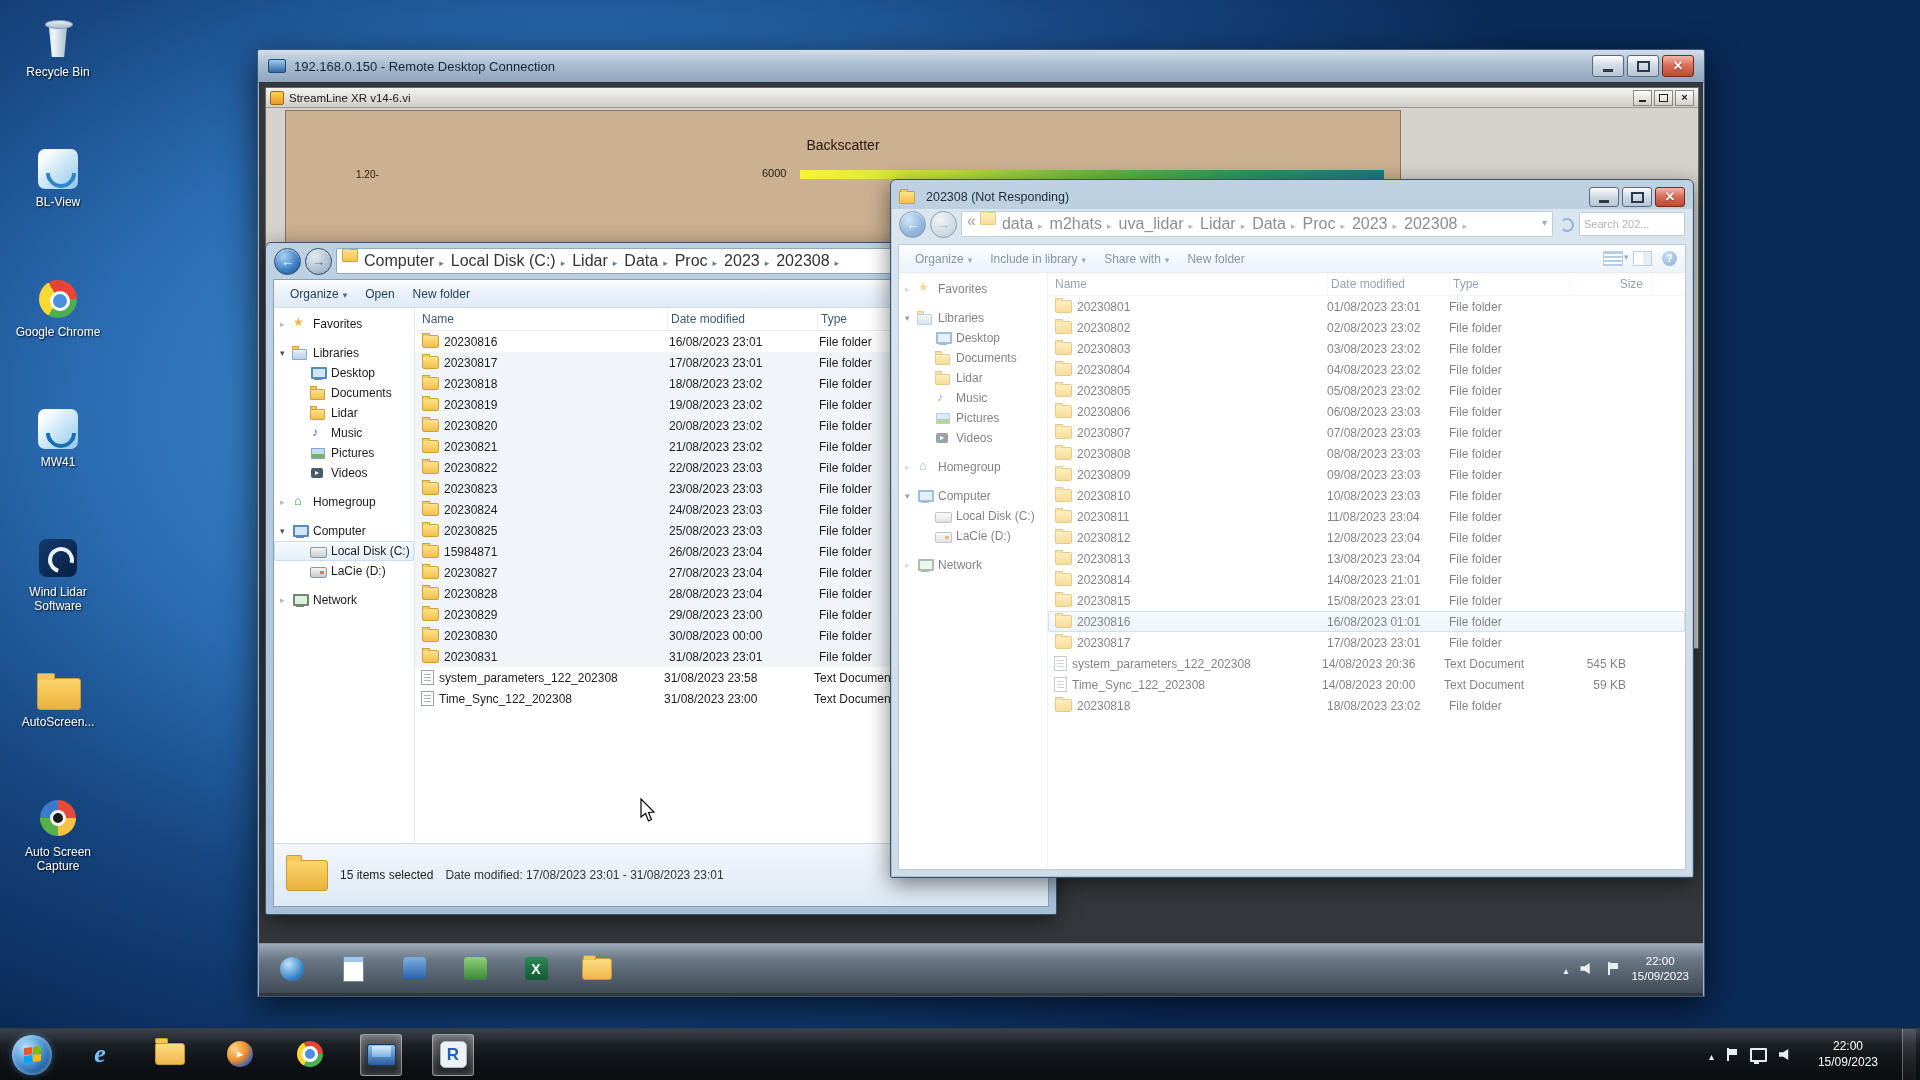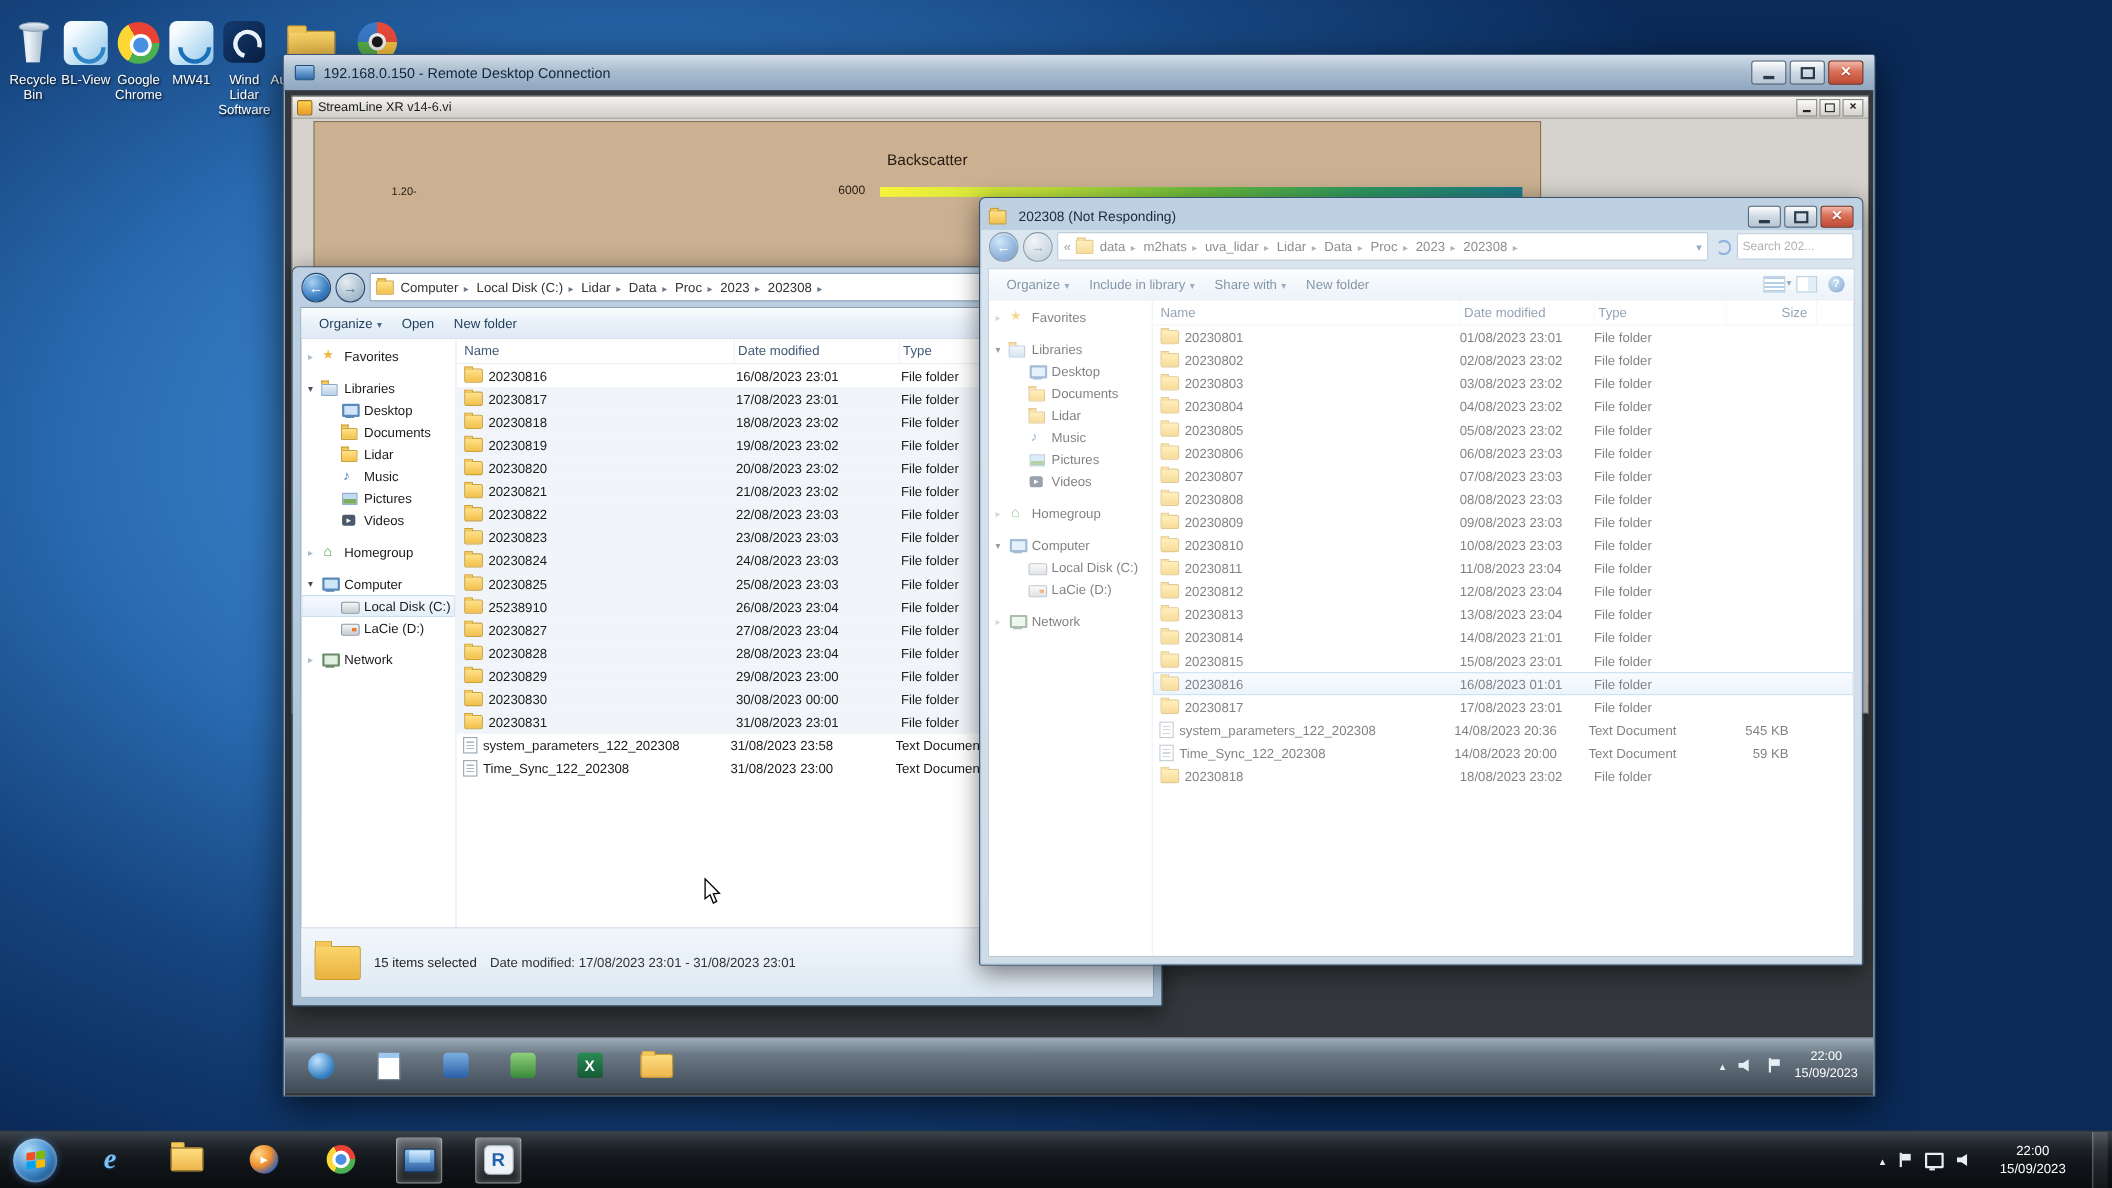--- a/index.html
+++ b/index.html
@@ -1,20 +1,20 @@
 <!DOCTYPE html>
 <html><head>
 <meta charset="utf-8">
 <style>
   html,body{margin:0;padding:0;background:#000}
   .stage{position:relative;width:1920px;height:1080px;overflow:hidden;
     font-family:"Liberation Sans","DejaVu Sans",sans-serif;
     background:radial-gradient(1100px 720px at 30% 38%, #4694d8 0%, #2a6cb2 45%, #16457f 72%, #0a2a58 100%)}
   
-  .desk-icons{position:absolute;left:6px;top:16px;width:104px;display:flex;flex-direction:row;row-gap:32px;z-index:1}
+  .desk-icons{position:absolute;left:6px;top:16px;width:104px;display:flex;flex-direction:column;row-gap:32px;z-index:1}
   .dicon{height:98px;display:flex;flex-direction:column;align-items:center;cursor:default}
   .dart{width:48px;height:46px;position:relative;margin:0 auto;flex:0 0 auto}
   .dlabel{margin-top:4px;font-size:12px;color:#fff;text-align:center;text-shadow:1px 1px 2px rgba(0,0,0,.9);line-height:1.15;max-width:100px}
   .dart.recycle::after{content:"";position:absolute;left:11px;top:4px;width:26px;height:7px;border-radius:50%;background:linear-gradient(#e8f0f7,#a8bccc);border:1px solid #8aa0b4}
   .dart.recycle::before{content:"";position:absolute;left:13px;top:9px;width:22px;height:32px;background:linear-gradient(90deg,#cfdce8,#eef4f9 30%,#9fb4c6);clip-path:polygon(8% 0,92% 0,78% 100%,22% 100%)}
   .dart.blview::before,.dart.mw41::before{content:"";position:absolute;left:4px;top:3px;width:40px;height:40px;border-radius:7px;background:linear-gradient(135deg,#f6fbfe 20%,#cfe8f7 50%,#8fc6e8)}
   .dart.blview::after,.dart.mw41::after{content:"";position:absolute;left:12px;top:12px;width:22px;height:22px;border:4px solid #2e86c8;border-radius:50%;border-top-color:transparent;border-left-color:transparent;transform:rotate(45deg)}
   .dart.mw41::after{border-color:#1a6fb8;border-top-color:transparent;border-left-color:transparent}
   .dart.chrome::before{content:"";position:absolute;left:5px;top:4px;width:38px;height:38px;border-radius:50%;background:conic-gradient(from -30deg,#ea4335 0 120deg,#4caf50 120deg 240deg,#fdd835 240deg 360deg)}
   .dart.chrome::after{content:"";position:absolute;left:16px;top:15px;width:14px;height:14px;border-radius:50%;background:#4a90e2;border:3px solid #fff}
@@ -58,21 +58,21 @@
   .colorbar{position:absolute;left:514px;top:3px;width:584px;height:9px;background:linear-gradient(90deg,#f8f23a,#c2e23a 25%,#6abc3c 50%,#2e9a60 75%,#1f7a88)}
   
   .win{position:absolute;background:linear-gradient(#bdd1e3,#a8c0d6);border:1px solid #39536e;border-radius:6px 6px 2px 2px;box-shadow:0 6px 22px rgba(0,0,0,.5)}
   .addr{position:absolute;left:8px;right:8px;height:28px;display:flex;align-items:center;gap:4px}
   .navbtn{width:25px;height:25px;border-radius:50%;flex:0 0 auto;position:relative;border:1px solid #2c4a6a;box-shadow:inset 0 1px 1px rgba(255,255,255,.7)}
   .navbtn.back{background:radial-gradient(circle at 35% 30%,#a8d2f4,#3a7cc0 60%,#1d518a)}
   .navbtn.fwd{background:radial-gradient(circle at 35% 30%,#e4ecf3,#a8bccc 65%,#8aa2b6)}
   .navbtn::before{position:absolute;inset:0;display:flex;align-items:center;justify-content:center;font-size:13px;font-weight:bold}
   .navbtn.back::before{content:"←";color:#fff}
   .navbtn.fwd::before{content:"→";color:#5a7488}
-  .field{flex:1;height:24px;background:#fff;border:1px solid #8fa8bf;border-radius:2px;display:flex;align-items:center;padding:0 5px;font-size:12px;color:#333;overflow:hidden;white-space:nowrap}
+  .field{flex:1;height:24px;background:#fff;border:1px solid #8fa8bf;border-radius:2px;display:flex;padding:0 5px;font-size:16px;color:#333;overflow:hidden;white-space:nowrap}
   .mini-folder{width:14px;height:11px;background:linear-gradient(#ffe28a,#f3c04b);border:1px solid #caa23c;border-radius:1px;position:relative;flex:0 0 auto;margin-right:5px}
   .mini-folder::before{content:"";position:absolute;top:-3px;left:0;width:6px;height:2px;background:#f3c95e;border:1px solid #caa23c;border-bottom:none}
   .crumbs{display:inline-flex;align-items:center;overflow:hidden}
   .crumb{padding:0 1px;white-space:nowrap}
   .crumb::after{content:"▸";color:#6a7a88;font-size:9px;padding:0 5px}
   .ovflow::before{content:"«";color:#555;padding-right:4px}
   .fcaret{margin-left:auto;flex:0 0 auto}
   .fcaret::before{content:"▾";color:#4a6a8a;font-size:10px}
   .refresh{width:18px;height:18px;flex:0 0 auto;position:relative}
   .refresh::before{content:"";position:absolute;left:3px;top:3px;width:10px;height:10px;border:2px solid #3a7ac8;border-radius:50%;border-left-color:transparent}
@@ -460,21 +460,21 @@
 
                   <div class="row selected">
                     <span class="fic folder"></span>
                     <span class="cell c-name">20230825</span>
                     <span class="cell c-date">25/08/2023 23:03</span>
                     <span class="cell c-type">File folder</span>
                   </div>
 
                   <div class="row selected">
                     <span class="fic folder"></span>
-                    <span class="cell c-name">25238910</span>
+                    <span class="cell c-name">15984871</span>
                     <span class="cell c-date">26/08/2023 23:04</span>
                     <span class="cell c-type">File folder</span>
                   </div>
 
                   <div class="row selected">
                     <span class="fic folder"></span>
                     <span class="cell c-name">20230827</span>
                     <span class="cell c-date">27/08/2023 23:04</span>
                     <span class="cell c-type">File folder</span>
                   </div>

